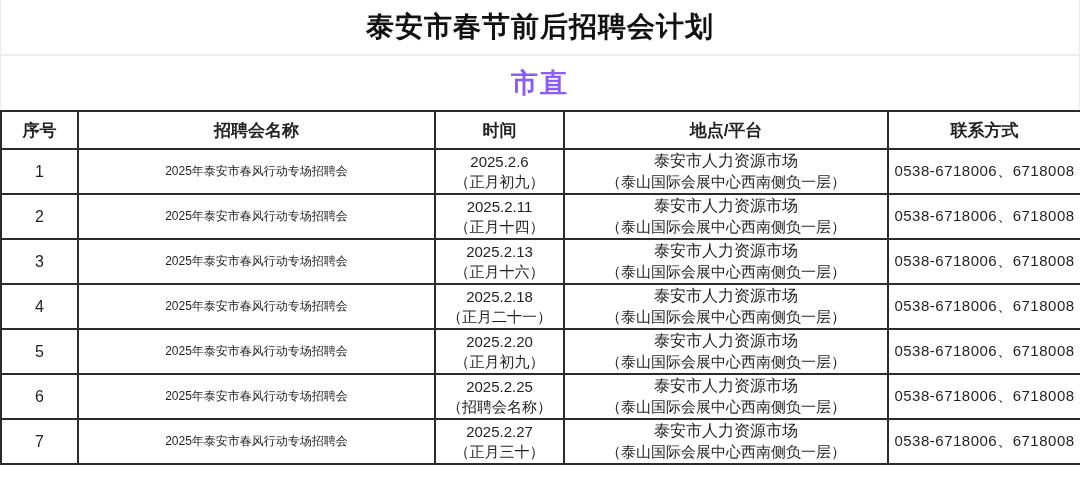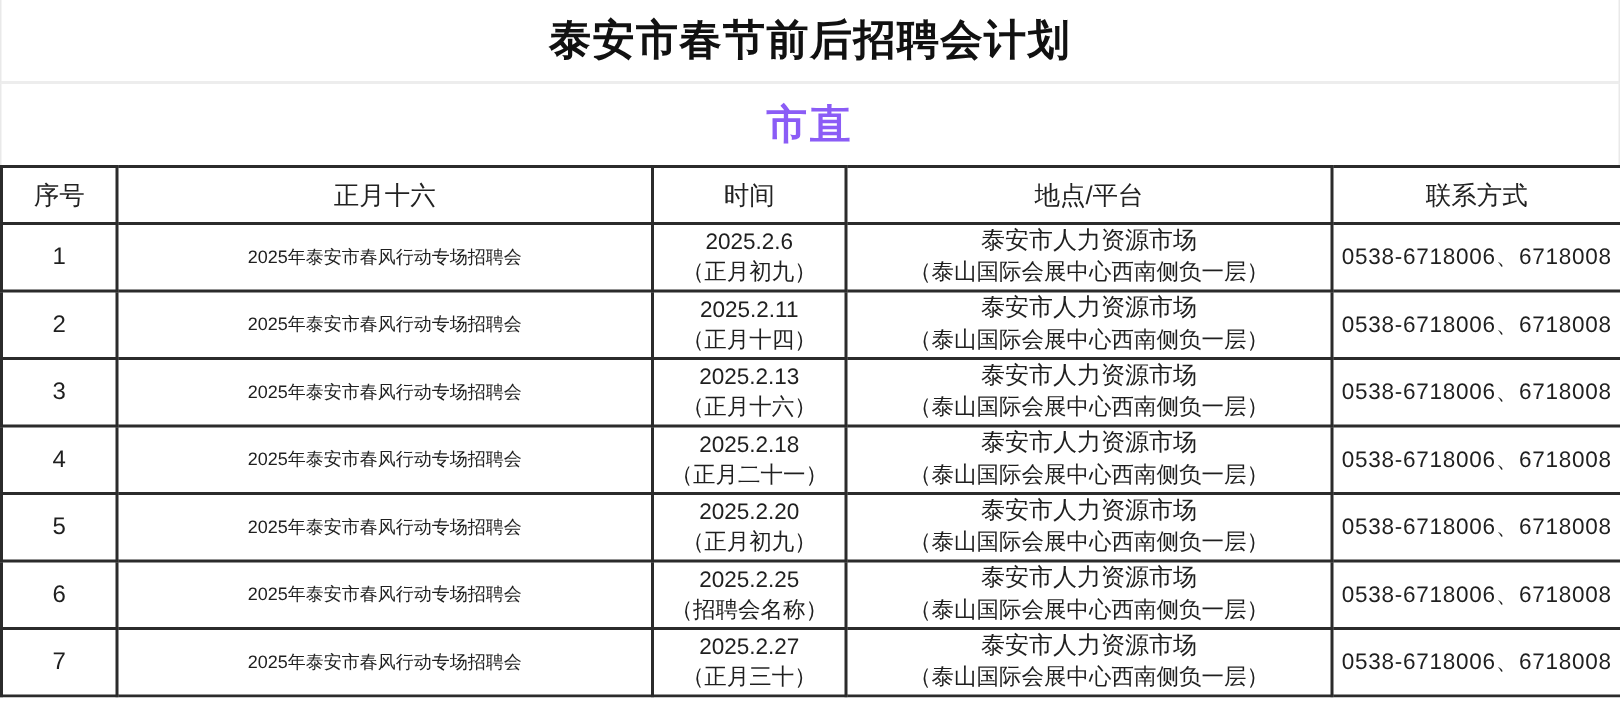--- a/index.html
+++ b/index.html
@@ -65,21 +65,21 @@
     text-align: center;
     vertical-align: middle;
     padding: 0 4px;
     box-sizing: border-box;
     overflow: hidden;
   }
   table.schedule thead tr { height: 38px; }
   table.schedule tbody tr { height: 45px; }
   table.schedule th {
     font-size: 17px;
-    font-weight: normal;
+    font-weight: bold;
     color: #222222;
   }
   td.cell-no { font-size: 16px; }
   td.cell-name { font-size: 12px; }
   td.cell-time { font-size: 15px; line-height: 1.3; }
   td.cell-location { font-size: 15px; line-height: 1.3; }
   td.cell-location .line1 { font-size: 16px; }
   td.cell-contact { font-size: 15px; letter-spacing: 0.5px; }
   .bottom-gap { height: 7px; background: #ffffff; }
 </style>
@@ -100,21 +100,21 @@
     <colgroup>
       <col style="width:77px">
       <col style="width:357px">
       <col style="width:129px">
       <col style="width:324px">
       <col style="width:193px">
     </colgroup>
     <thead>
       <tr>
         <th>序号</th>
-        <th>正月十六</th>
+        <th>招聘会名称</th>
         <th>时间</th>
         <th>地点/平台</th>
         <th>联系方式</th>
       </tr>
     </thead>
     <tbody>
       <tr>
         <td class="cell-no">1</td>
         <td class="cell-name">2025年泰安市春风行动专场招聘会</td>
         <td class="cell-time">

